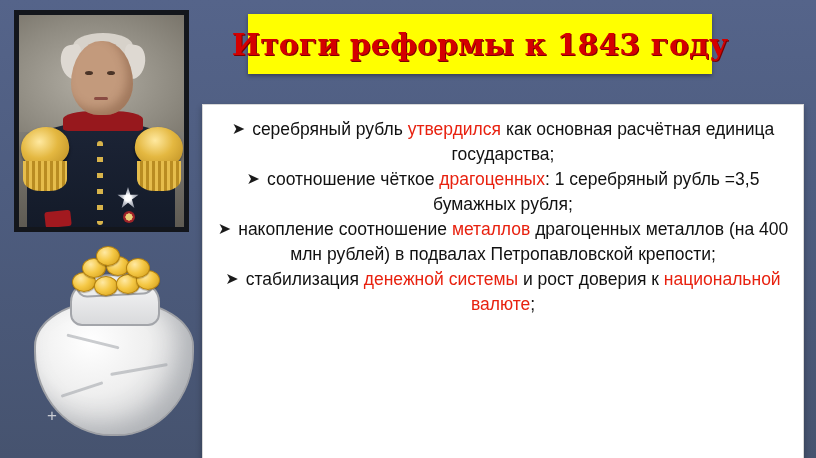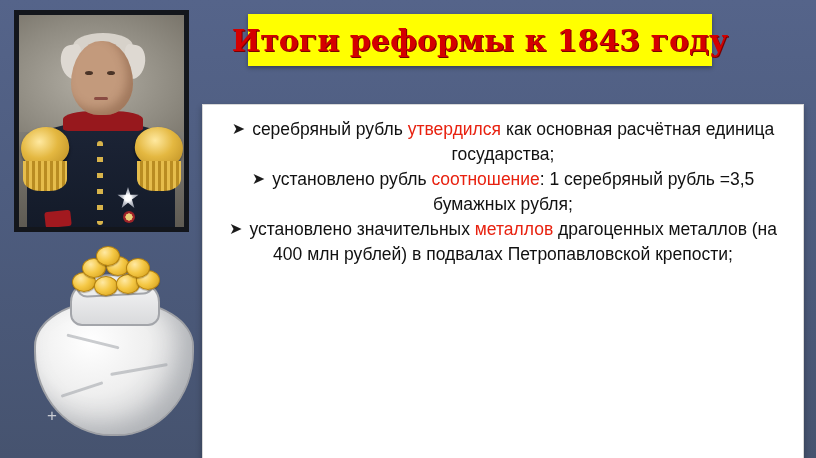--- a/index.html
+++ b/index.html
@@ -246,21 +246,21 @@
     background: rgba(150,153,160,0.5);
     border-radius: 2px;
   }
 
   
   #title-box {
     position: absolute;
     left: 248px;
     top: 14px;
     width: 464px;
-    height: 52px;
+    height: 60px;
     background: #ffff00;
     display: flex;
     align-items: center;
     justify-content: center;
     box-shadow: 0 2px 4px rgba(0,0,0,0.35);
   }
   #title-text {
     font-family: "DejaVu Serif", serif;
     font-weight: bold;
     font-size: 30px;
@@ -364,18 +364,19 @@
 
   <div id="plus-mark">+</div>
 
   <div id="title-box">
     <div id="title-text">Итоги реформы к 1843 году</div>
   </div>
 
   <div id="content-box">
     <div id="bullet-list">
         <div class="bullet-row"><span class="marker">➤</span><span>серебряный рубль </span><span class="hl-red">утвердился</span><span> как основная расчётная единица государства;</span></div>
-        <div class="bullet-row"><span class="marker">➤</span><span>установлено рубль </span><span class="hl-red">соотношение</span><span>: 1 серебряный рубль =3,5 бумажных рубля;</span></div>
-        <div class="bullet-row"><span class="marker">➤</span><span>установлено значительных </span><span class="hl-red">металлов</span><span> драгоценных металлов (на 400 млн рублей) в подвалах Петропавловской крепости;</span></div>
+        <div class="bullet-row"><span class="marker">➤</span><span>соотношение чёткое </span><span class="hl-red">драгоценных</span><span>: 1 серебряный рубль =3,5 бумажных рубля;</span></div>
+        <div class="bullet-row"><span class="marker">➤</span><span>накопление соотношение </span><span class="hl-red">металлов</span><span> драгоценных металлов (на 400 млн рублей) в подвалах Петропавловской крепости;</span></div>
+        <div class="bullet-row"><span class="marker">➤</span><span>стабилизация </span><span class="hl-red">денежной системы</span><span> и рост доверия к </span><span class="hl-red">национальной валюте</span><span>;</span></div>
       </div>
   </div>
 
 </div>
 
 </body></html>

